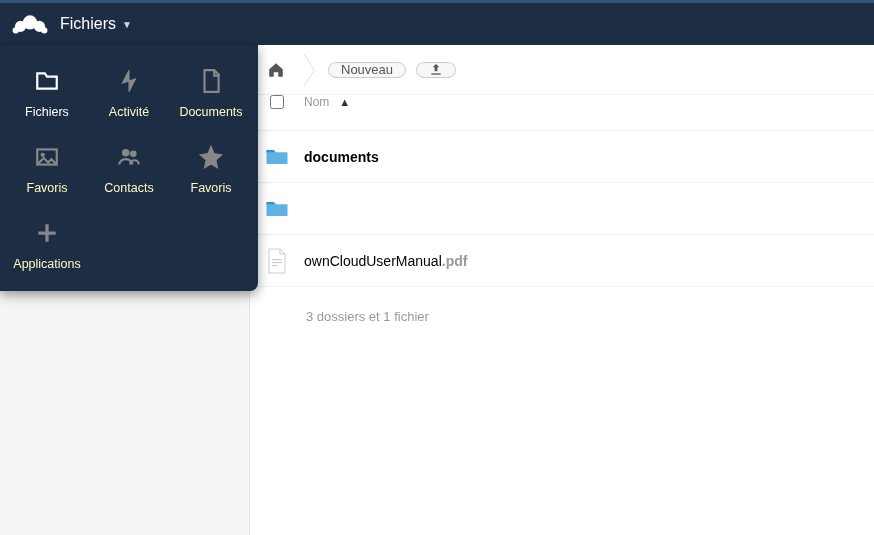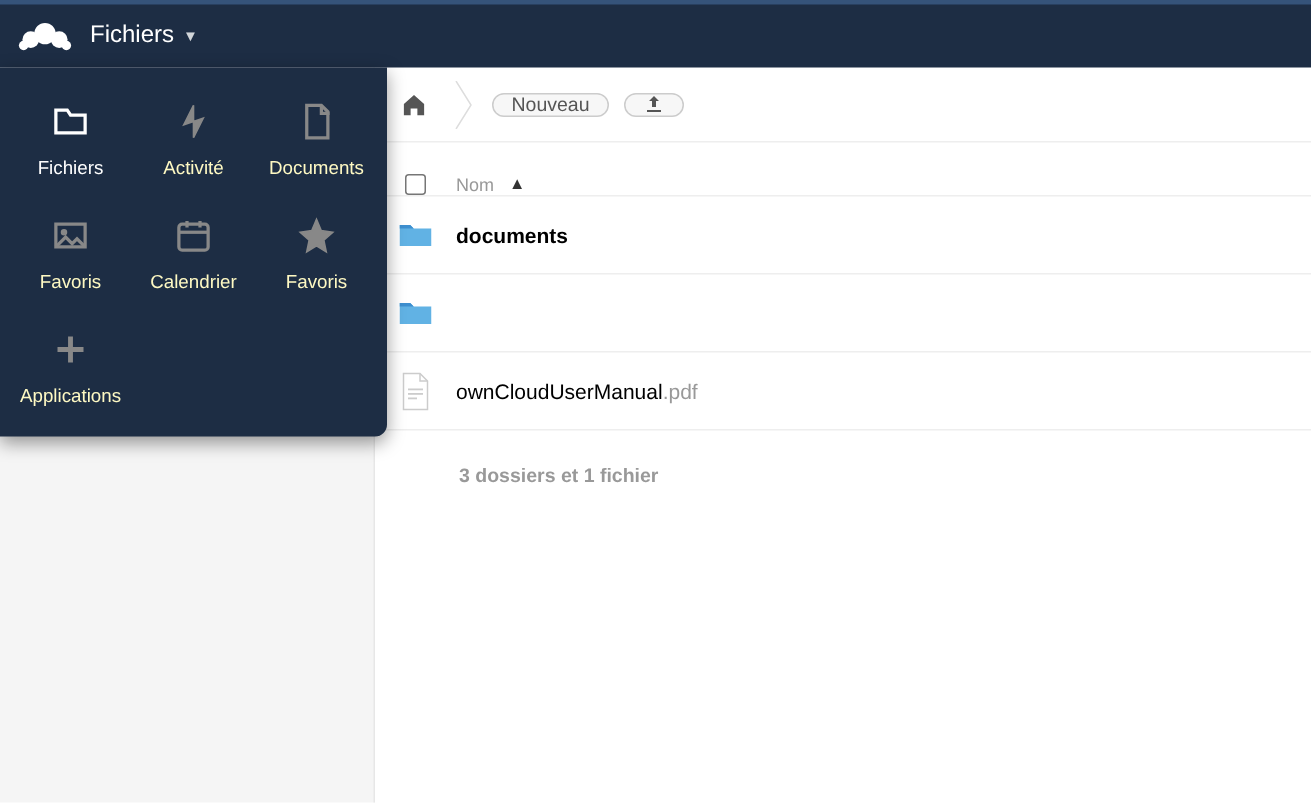--- a/index.html
+++ b/index.html
@@ -77,37 +77,37 @@
   .breadcrumb-sep {
     width: 18px; height:34px; display:flex; align-items:center; justify-content:center;
   }
   .btn {
     height: 16px; border:1px solid #ccc; border-radius:13px; background:#f7f7f7;
     padding: 0 12px; display:flex; align-items:center; justify-content:center;
     color:#555; font-size:13px; cursor:pointer;
   }
 
   .listheader {
-    height: 36px; display:flex; align-items:flex-end;
+    height: 36px; display:flex; align-items:flex-start;
     border-bottom:1px solid #eee; color:#999; font-size:12px;
   }
   .col-check { width:54px; display:flex; align-items:center; justify-content:center; }
   .col-name { flex:1; display:flex; align-items:center; gap:10px; }
   .sort-arrow { font-size:11px; color:#333; }
 
   .row {
     height: 52px; border-bottom:1px solid #eee; display:flex; align-items:center;
   }
   .row .fileicon { width:54px; display:flex; align-items:center; justify-content:center; }
   .row .fname { flex:1; font-size:14px; color:#000; font-weight:600; }
   .row.file .fname { font-weight:400; }
-  .row .fname .ext { color:#999; font-weight:400; }
+  .row .fname .ext { color:#999; font-weight:700; }
 
   .summary {
-    padding: 22px 14px 0 56px; color:#999; font-size:13px;font-weight:bold;
+    padding: 22px 14px 0 56px; color:#999; font-size:13px;
   }
 
   input[type=checkbox]{ width:14px; height:14px; }
 </style>
 </head>
 <body>
 
 <div class="topbar">
   <div class="logo">
     <svg width="38" height="24" viewBox="0 0 48 28">
@@ -168,26 +168,27 @@
             <rect x="3" y="5" width="18" height="14" fill="none" stroke-width="2"></rect>
             <circle cx="8" cy="10" r="1.5"></circle>
             <path d="M3 19l6-6 4 4 3-3 5 5" fill="none" stroke-width="2"></path>
           </svg>
       </span>
       <span>Favoris</span>
     </div>
     <div class="appnav-item">
       <span class="iconwrap">
         <svg viewBox="0 0 24 24">
-            <rect x="3" y="5" width="18" height="16" rx="2" fill="none" stroke-width="2"></rect>
-            <path d="M3 10h18" stroke-width="2"></path>
-            <path d="M8 3v4M16 3v4" stroke-width="2"></path>
-          </svg>
-      </span>
-      <span>Calendrier</span>
+            <circle cx="9" cy="8" r="3"></circle>
+            <circle cx="16" cy="9" r="2.5"></circle>
+            <path d="M3 19c0-3 3-5 6-5s6 2 6 5" fill="none" stroke-width="2"></path>
+            <path d="M13 19c0-2.5 2-4 4-4s4 1.5 4 4" fill="none" stroke-width="2"></path>
+          </svg>
+      </span>
+      <span>Contacts</span>
     </div>
 
     <div class="appnav-item">
       <span class="iconwrap">
         <svg viewBox="0 0 24 24">
             <path d="M12 2l2.9 6.9L22 10l-5.5 4.8L18 22l-6-3.6L6 22l1.5-7.2L2 10l7.1-1.1z"></path>
           </svg>
       </span>
       <span>Favoris</span>
     </div>

